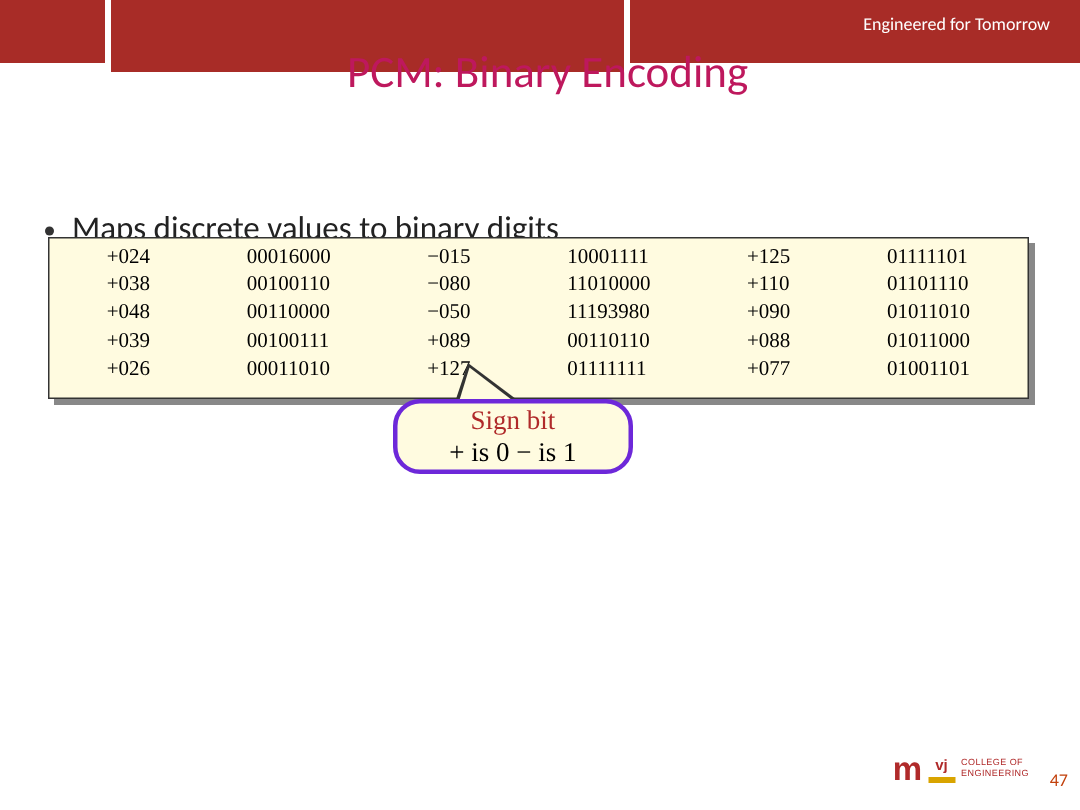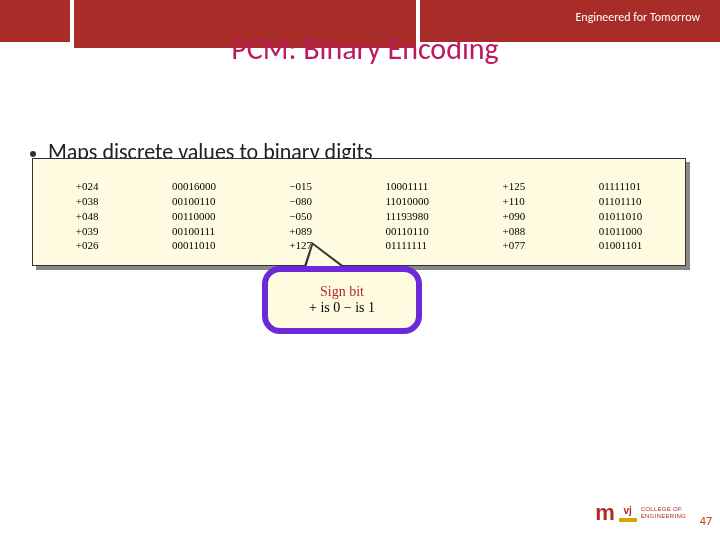--- a/index.html
+++ b/index.html
@@ -63,25 +63,25 @@
     width: 654px; height: 108px;
     background: #888;
   }
   .data-box {
     position: absolute;
     top: 158px; left: 32px;
     width: 654px; height: 108px;
     background: #fffbe0;
     border: 1px solid #333;
     display: flex;
-    align-items: flex-start;
+    align-items: flex-end;
     justify-content: space-around;
-    padding: 20px 6px;
+    padding: 8px 6px;
     font-family: "Times New Roman", serif;
-    font-size: 11px;
+    font-size: 14px;
   }
   .col {
     display: flex;
     flex-direction: column;
     line-height: 1.35;
   }
   .col span { white-space: pre; }
   .callout-wrap {
     position: absolute;
     top: 266px; left: 262px;
@@ -100,26 +100,26 @@
     top: -21px; left: 43px;
     width: 0; height: 0;
     border-left: 8px solid transparent;
     border-right: 34px solid transparent;
     border-bottom: 26px solid #fffbe0;
     z-index: 2;
   }
   .callout {
     position: relative;
     background: #fffbe0;
-    border: 6px solid #6d28d9;
+    border: 3px solid #6d28d9;
     border-radius: 18px;
-    padding: 12px 14px;
+    padding: 1px 14px;
     text-align: center;
     font-family: "Times New Roman", serif;
-    font-size: 14px;
+    font-size: 18px;
     z-index: 3;
   }
   .callout .l1 { color: #b02a2a; }
   .logo {
     position: absolute;
     bottom: 14px; right: 34px;
     display: flex;
     align-items: center;
     gap: 4px;
   }

